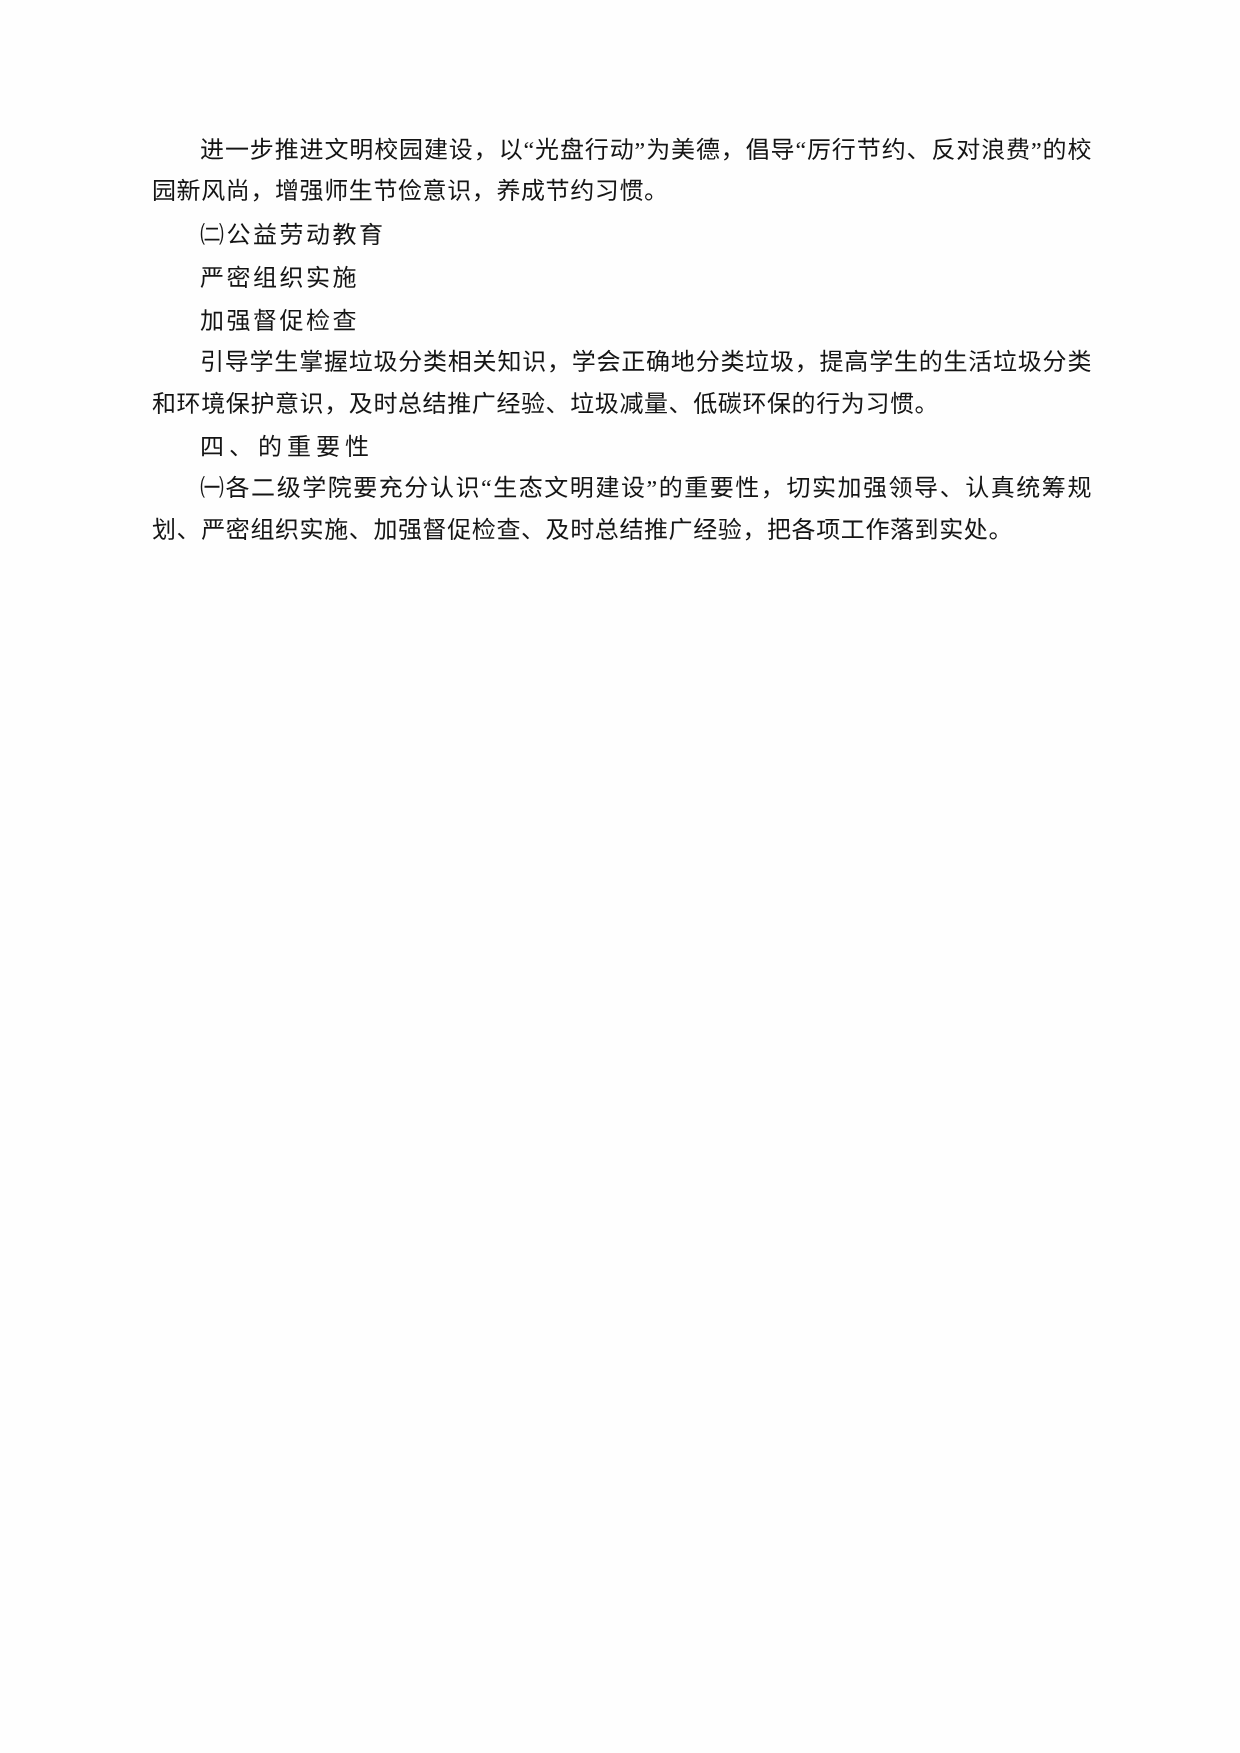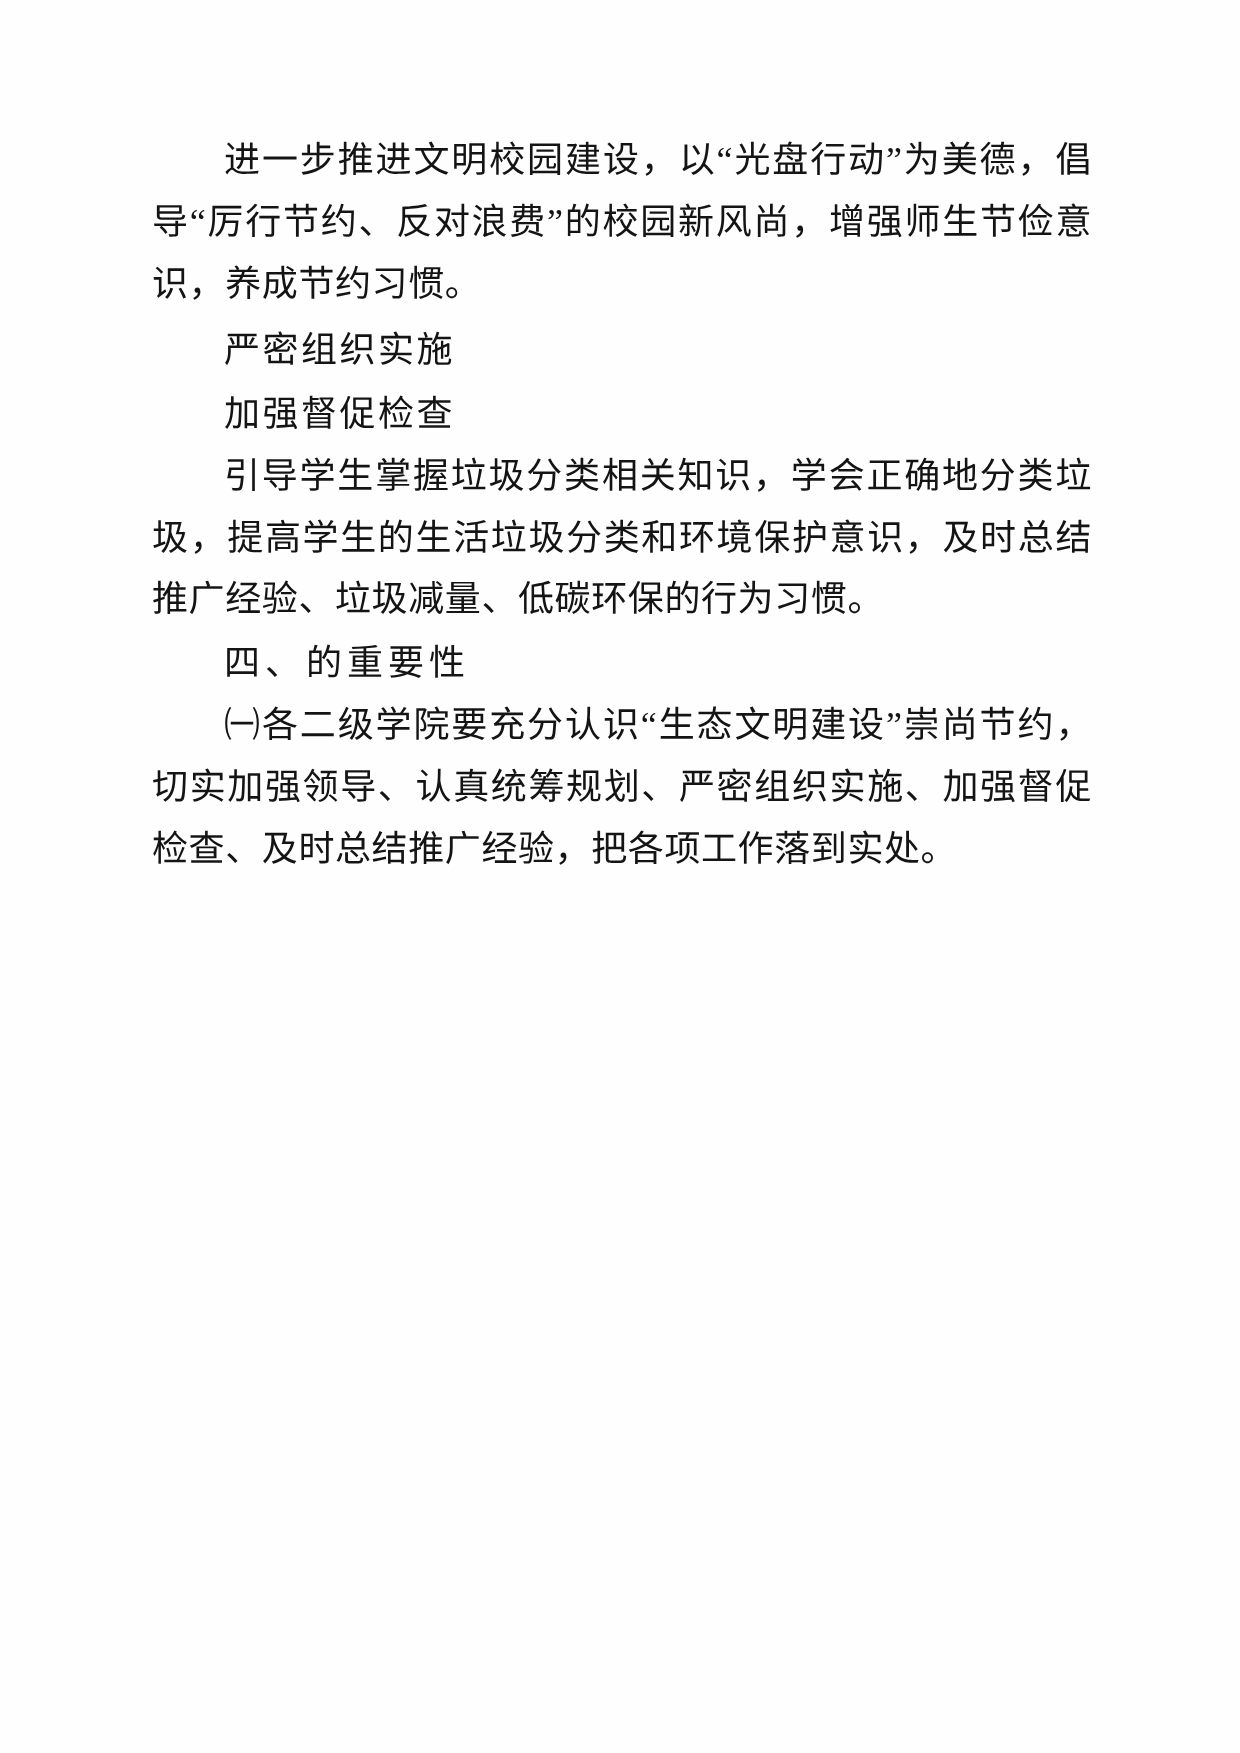--- a/index.html
+++ b/index.html
@@ -17,21 +17,21 @@
   }
   .page {
     position: relative;
     width: 1240px;
     height: 1753px;
     box-sizing: border-box;
     padding: 130px 148px 0 152px;
     background: #fefefe;
   }
   .doc-body {
-    font-size: 36px;
+    font-size: 24px;
     line-height: 1.72;
     text-align: justify;
     text-justify: inter-ideograph;
     letter-spacing: 0.6px;
     color: #141414;
   }
   .para {
     margin: 0 0 0.1px 0;
     text-indent: 2em;
   }
@@ -50,33 +50,34 @@
 </head>
 <body>
 
 <div class="page">
   <div class="doc-body">
 
     <p class="para">进一步推进文明校园建设，以“光盘行动”为美德，倡导“厉行节约、反对浪费”的校园新风尚，增强师生节俭意识，养成节约习惯。</p>
 
     <div class="spacer-s"></div>
 
+    <p class="heading">㈡公益劳动教育</p>
 
 
     <div class="spacer-s"></div>
 
     <p class="heading">严密组织实施</p>
 
 
     <div class="spacer-s"></div>
 
     <p class="heading">加强督促检查</p>
 
     <p class="para">引导学生掌握垃圾分类相关知识，学会正确地分类垃圾，提高学生的生活垃圾分类和环境保护意识，及时总结推广经验、垃圾减量、低碳环保的行为习惯。</p>
 
     <div class="spacer-s"></div>
 
     <p class="heading-major">四、的重要性</p>
 
-    <p class="para">㈠各二级学院要充分认识“生态文明建设”崇尚节约，切实加强领导、认真统筹规划、严密组织实施、加强督促检查、及时总结推广经验，把各项工作落到实处。</p>
+    <p class="para">㈠各二级学院要充分认识“生态文明建设”的重要性，切实加强领导、认真统筹规划、严密组织实施、加强督促检查、及时总结推广经验，把各项工作落到实处。</p>
 
   </div>
 </div>
 
 </body></html>

